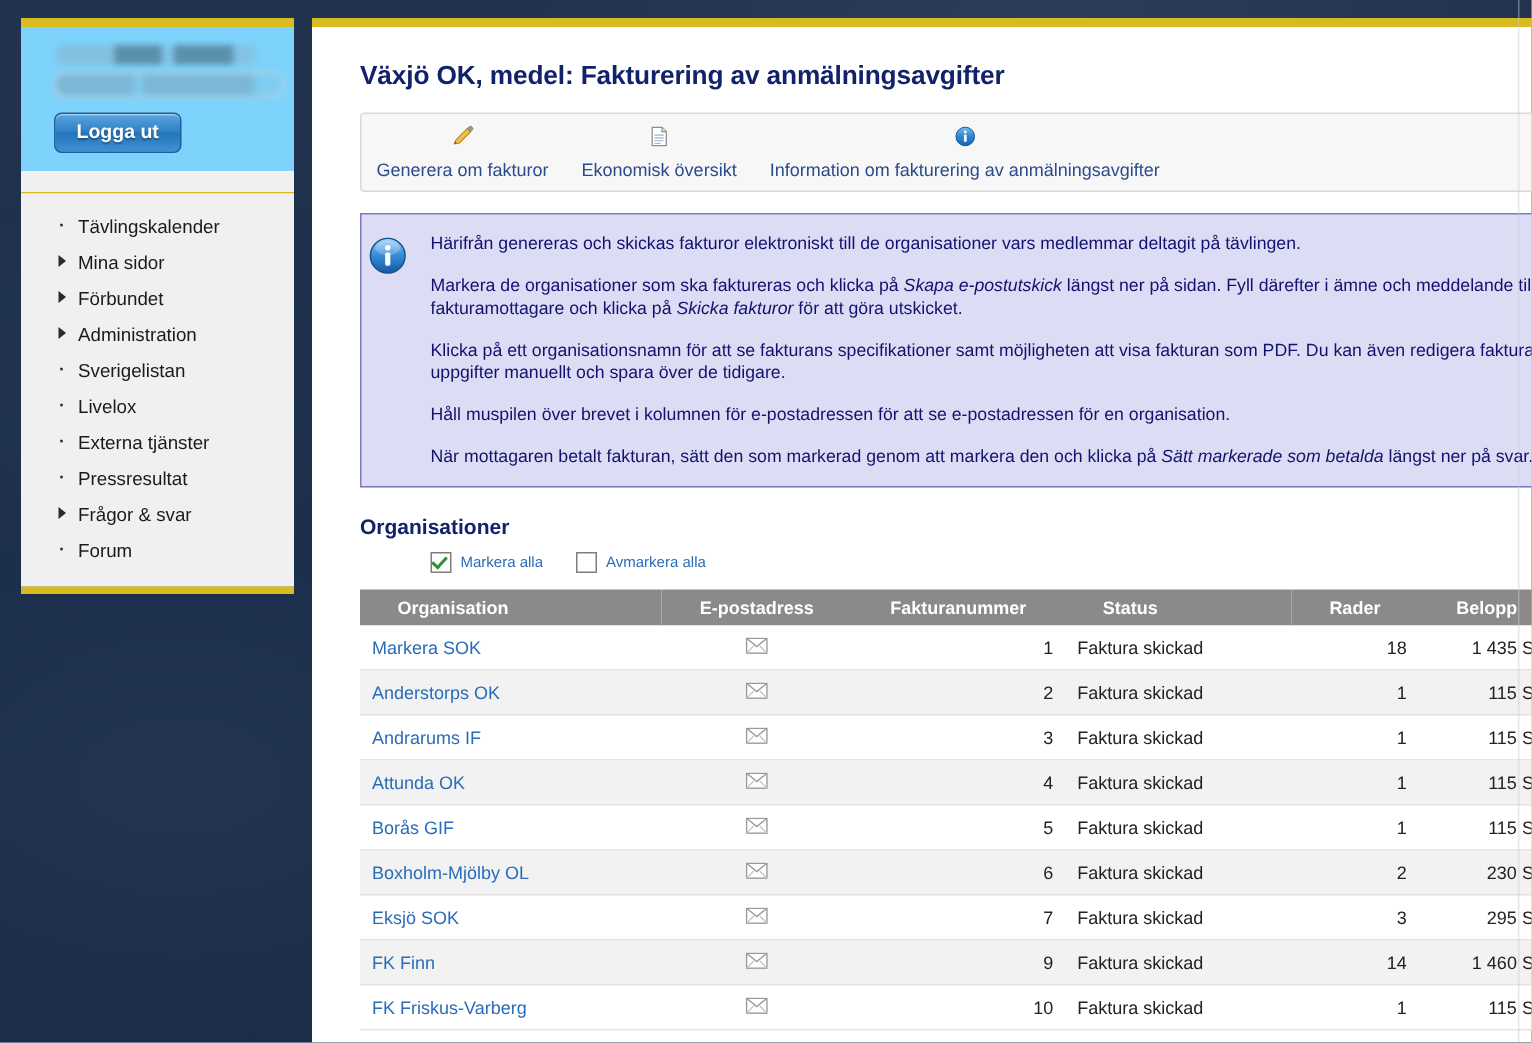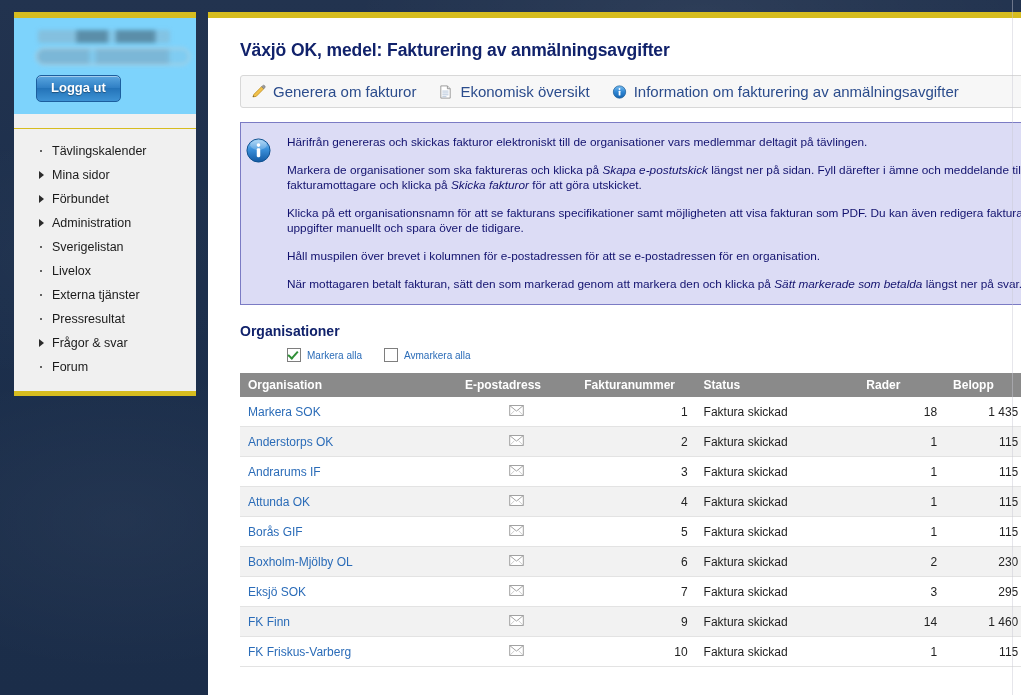--- a/index.html
+++ b/index.html
@@ -182,25 +182,26 @@
     background: #f7f7f7;
     border-radius: 3px;
     padding: 7px 10px;
     display: flex;
     align-items: center;
     gap: 22px;
     margin-bottom: 14px;
   }
   .tool {
     display: flex;
-    align-items: flex-end;
+    align-items: center;
     gap: 7px;
     cursor: pointer;
-    font-size: 15px;
+    font-size: 12px;
     color: #2b4c8c;
+    flex-direction: column;
   }
   .tool-label { color: #2b4c8c; }
   .ico { width: 15px; height: 16px; display: inline-block; flex: 0 0 15px; }
 
   
   .infobox {
     border: 1px solid #7b7bc4;
     background: #dcdcf5;
     padding: 12px 14px 12px 4px;
     display: flex;
@@ -261,21 +262,21 @@
   table.orgtable {
     width: 100%;
     border-collapse: collapse;
     font-size: 12px;
   }
   table.orgtable thead th {
     background: #8a8a8a;
     color: #ffffff;
     font-weight: bold;
     text-align: left;
-    padding: 5px 8px;
+    padding: 5px 25px;
     font-size: 12px;
     white-space: nowrap;
   }
   table.orgtable thead th.num { text-align: left; }
   table.orgtable thead th.ctr { text-align: center; }
   table.orgtable tbody td {
     padding: 6px 8px;
     border-bottom: 1px solid #e3e3e3;
     color: #222;
     white-space: nowrap;

